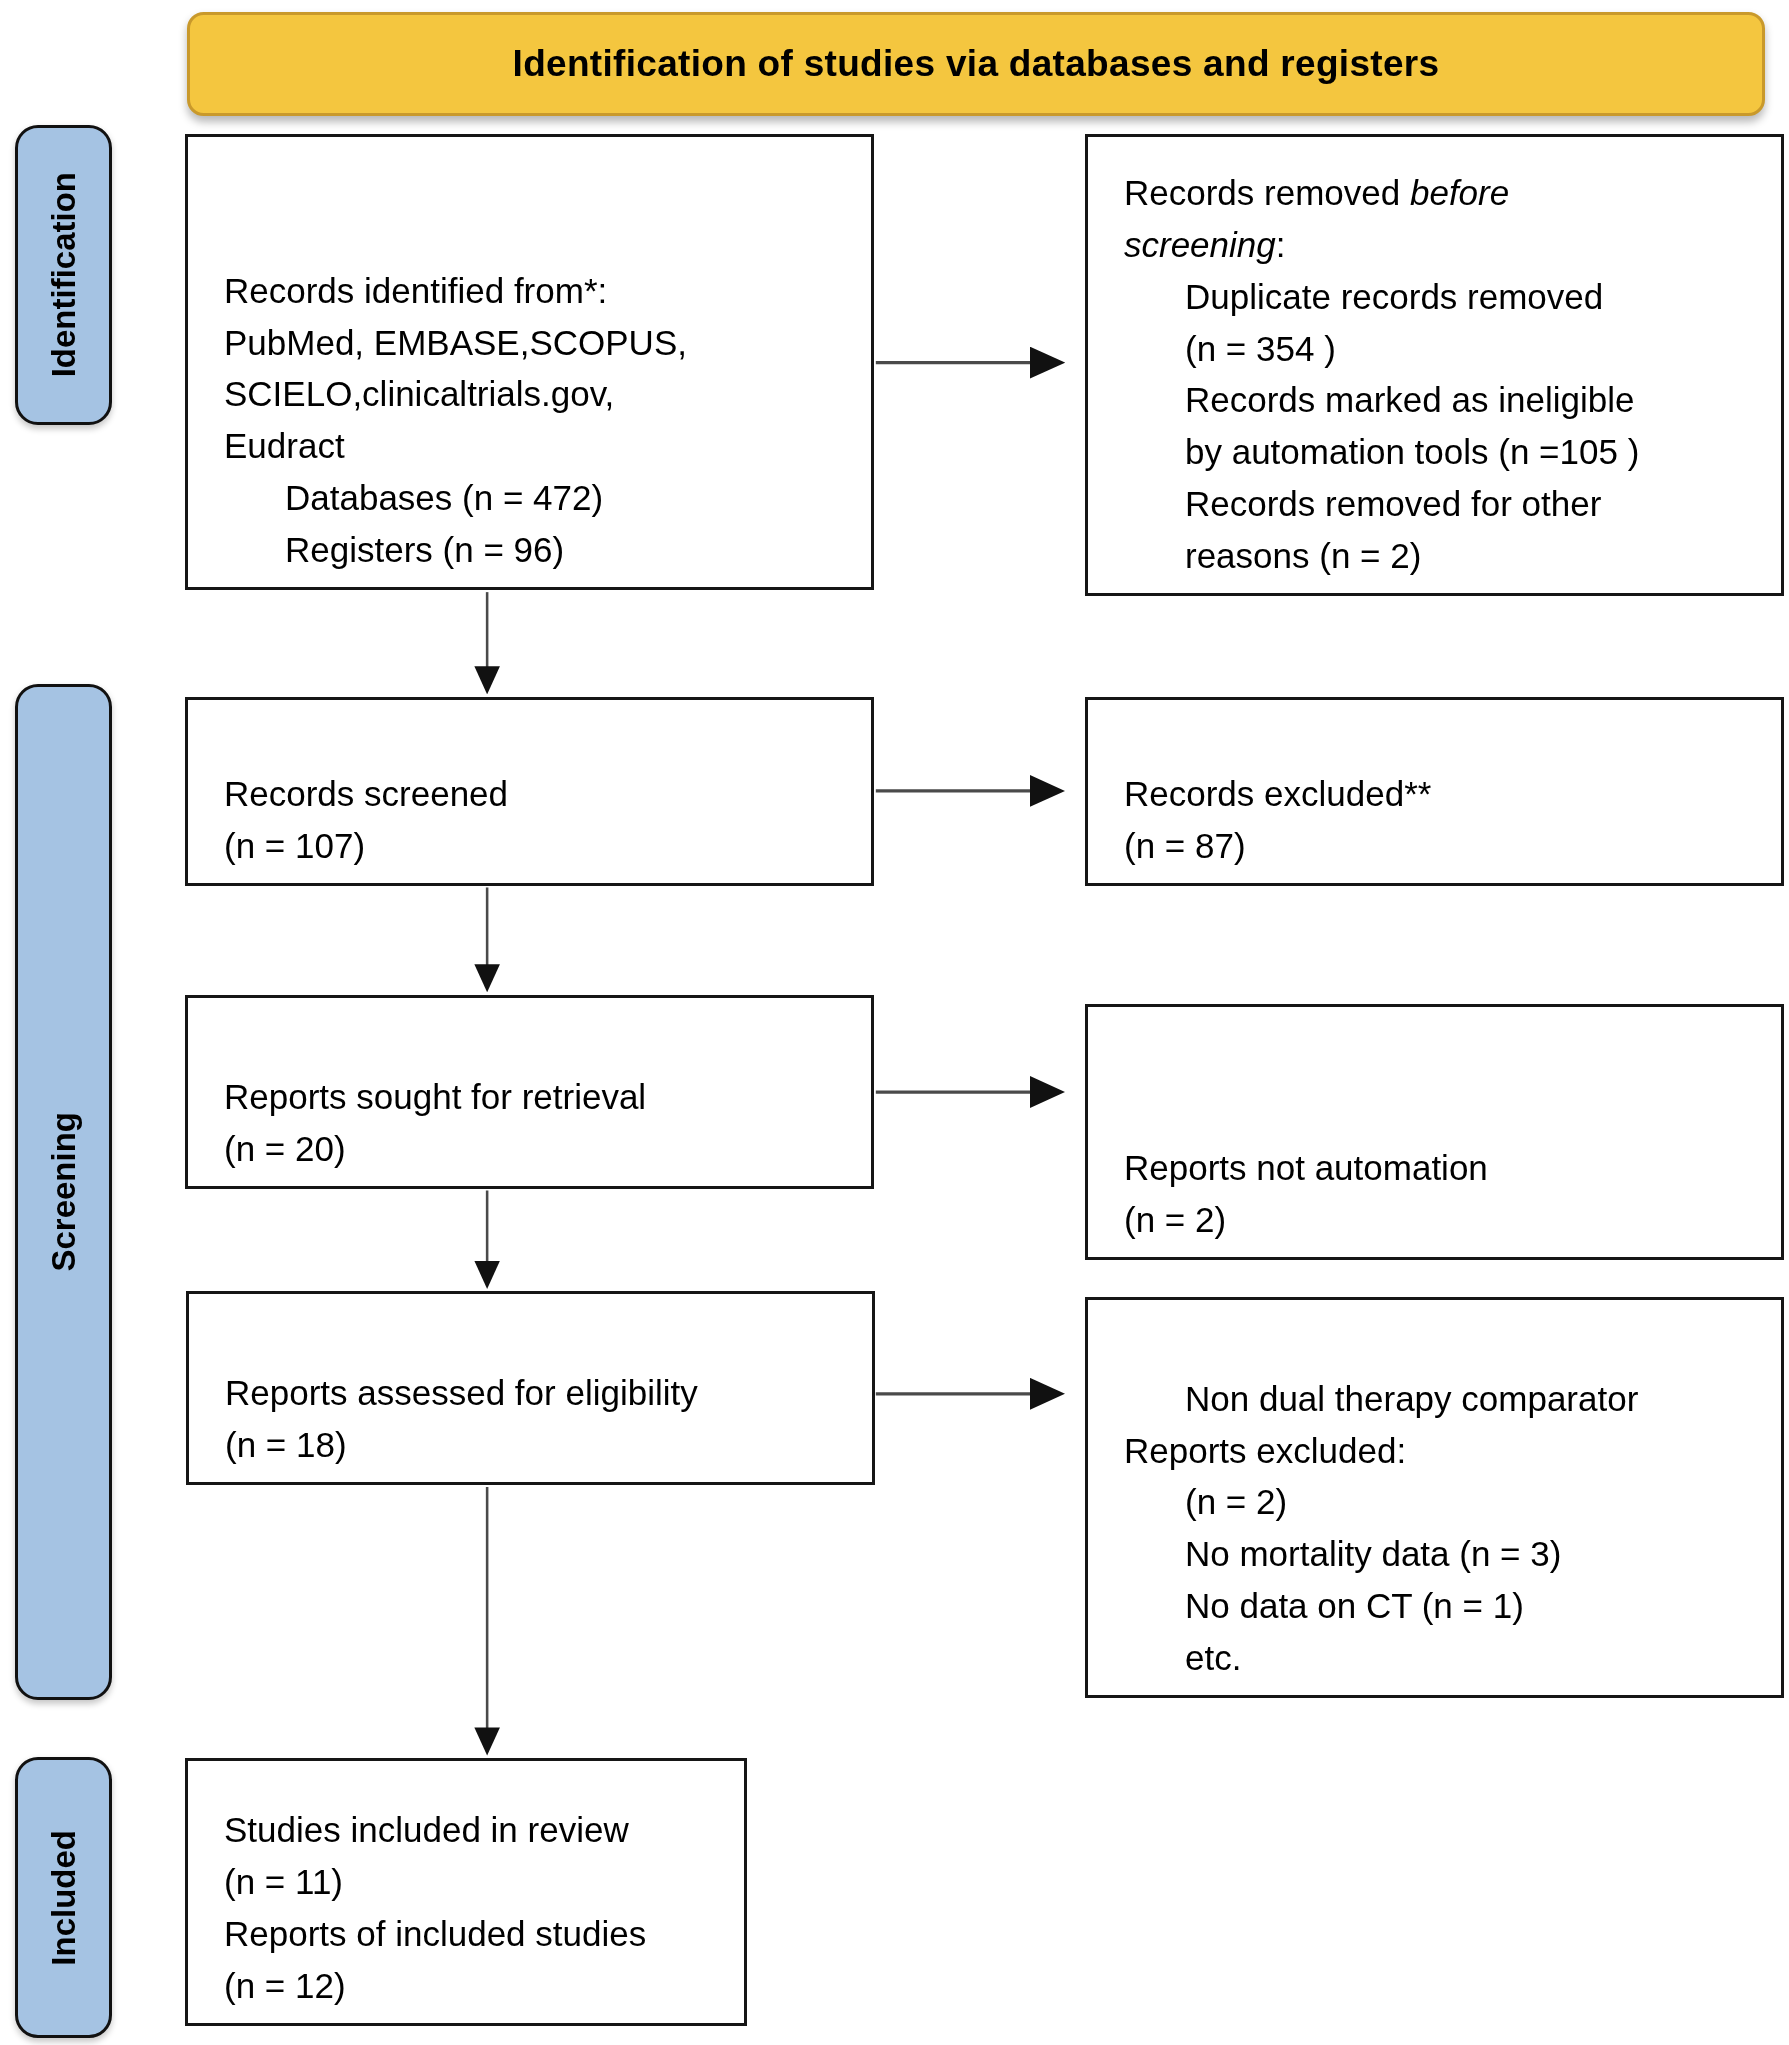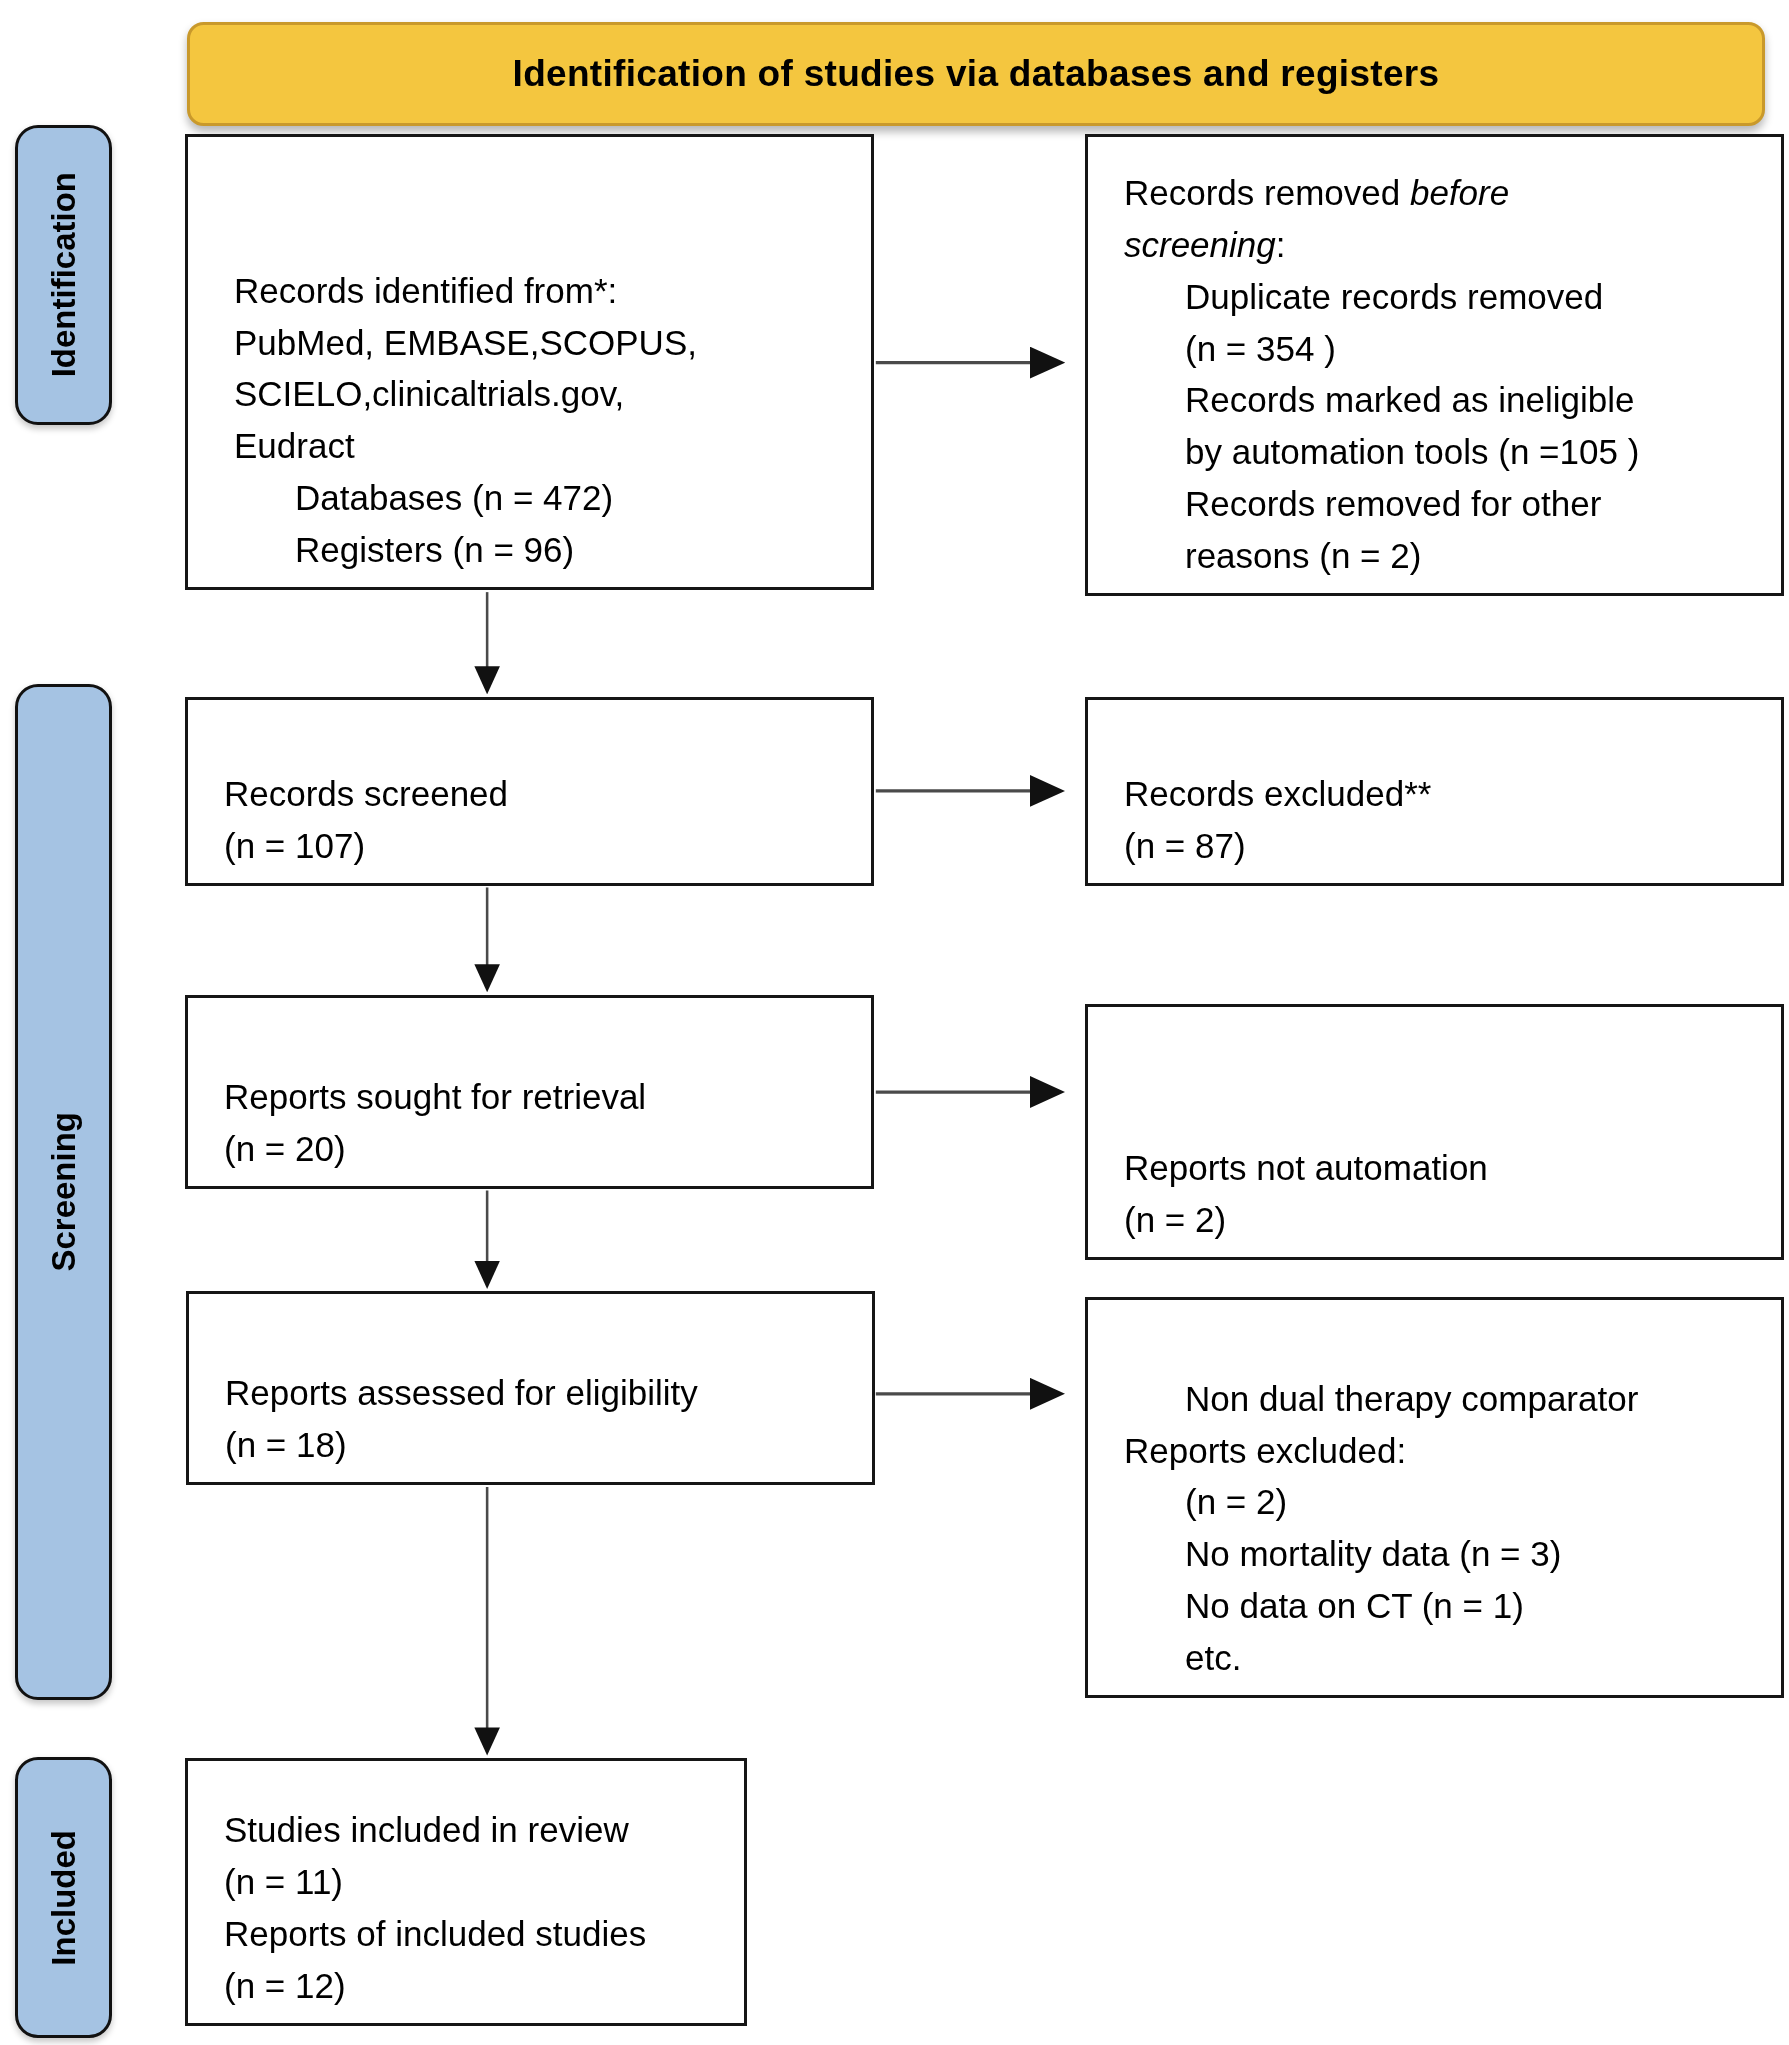--- a/index.html
+++ b/index.html
@@ -9,21 +9,21 @@
     height: 2046px;
     background: #ffffff;
     font-family: "Liberation Sans", "DejaVu Sans", sans-serif;
     color: #000000;
     overflow: hidden;
   }
 
   
   .banner {
     position: absolute;
-    left: 187px; top: 22px;
+    left: 187px; top: 12px;
     width: 1578px; height: 104px;
     background: var(--banner-bg, #F4C63F);
     border: 3.2px solid var(--banner-border, #C9992B);
     border-radius: 16.6px;
     box-sizing: border-box;
     display: flex; align-items: center; justify-content: center;
     box-shadow: 0 5.1px 9px rgba(0,0,0,0.28);
   }
   .banner-title {
     font-size: 37px;
@@ -56,21 +56,21 @@
 
   
   .box {
     position: absolute;
     background: #ffffff;
     border: 3.8px solid #161616;
     box-sizing: border-box;
     display: flex;
     align-items: flex-end;
   }
-  .box-l1 { left: 185px;  top: 134px;  width: 689px; height: 456px; padding-left: 10px; }
+  .box-l1 { left: 185px;  top: 134px;  width: 689px; height: 456px; }
   .box-r1 { left: 1085px; top: 134px;  width: 699px; height: 462px; }
   .box-l2 { left: 185px;  top: 697px; width: 689px; height: 189px; }
   .box-r2 { left: 1085px; top: 697px; width: 699px; height: 189px; }
   .box-l3 { left: 185px;  top: 995px; width: 689px; height: 194px; }
   .box-r3 { left: 1085px; top: 1004px; width: 699px; height: 256px; }
   .box-l4 { left: 186px;  top: 1291px; width: 689px; height: 194px; }
   .box-r4 { left: 1085px; top: 1297px; width: 699px; height: 401px; }
   .box-l5 { left: 185px;  top: 1758px; width: 562px; height: 268px; }
 
   .box-text {

